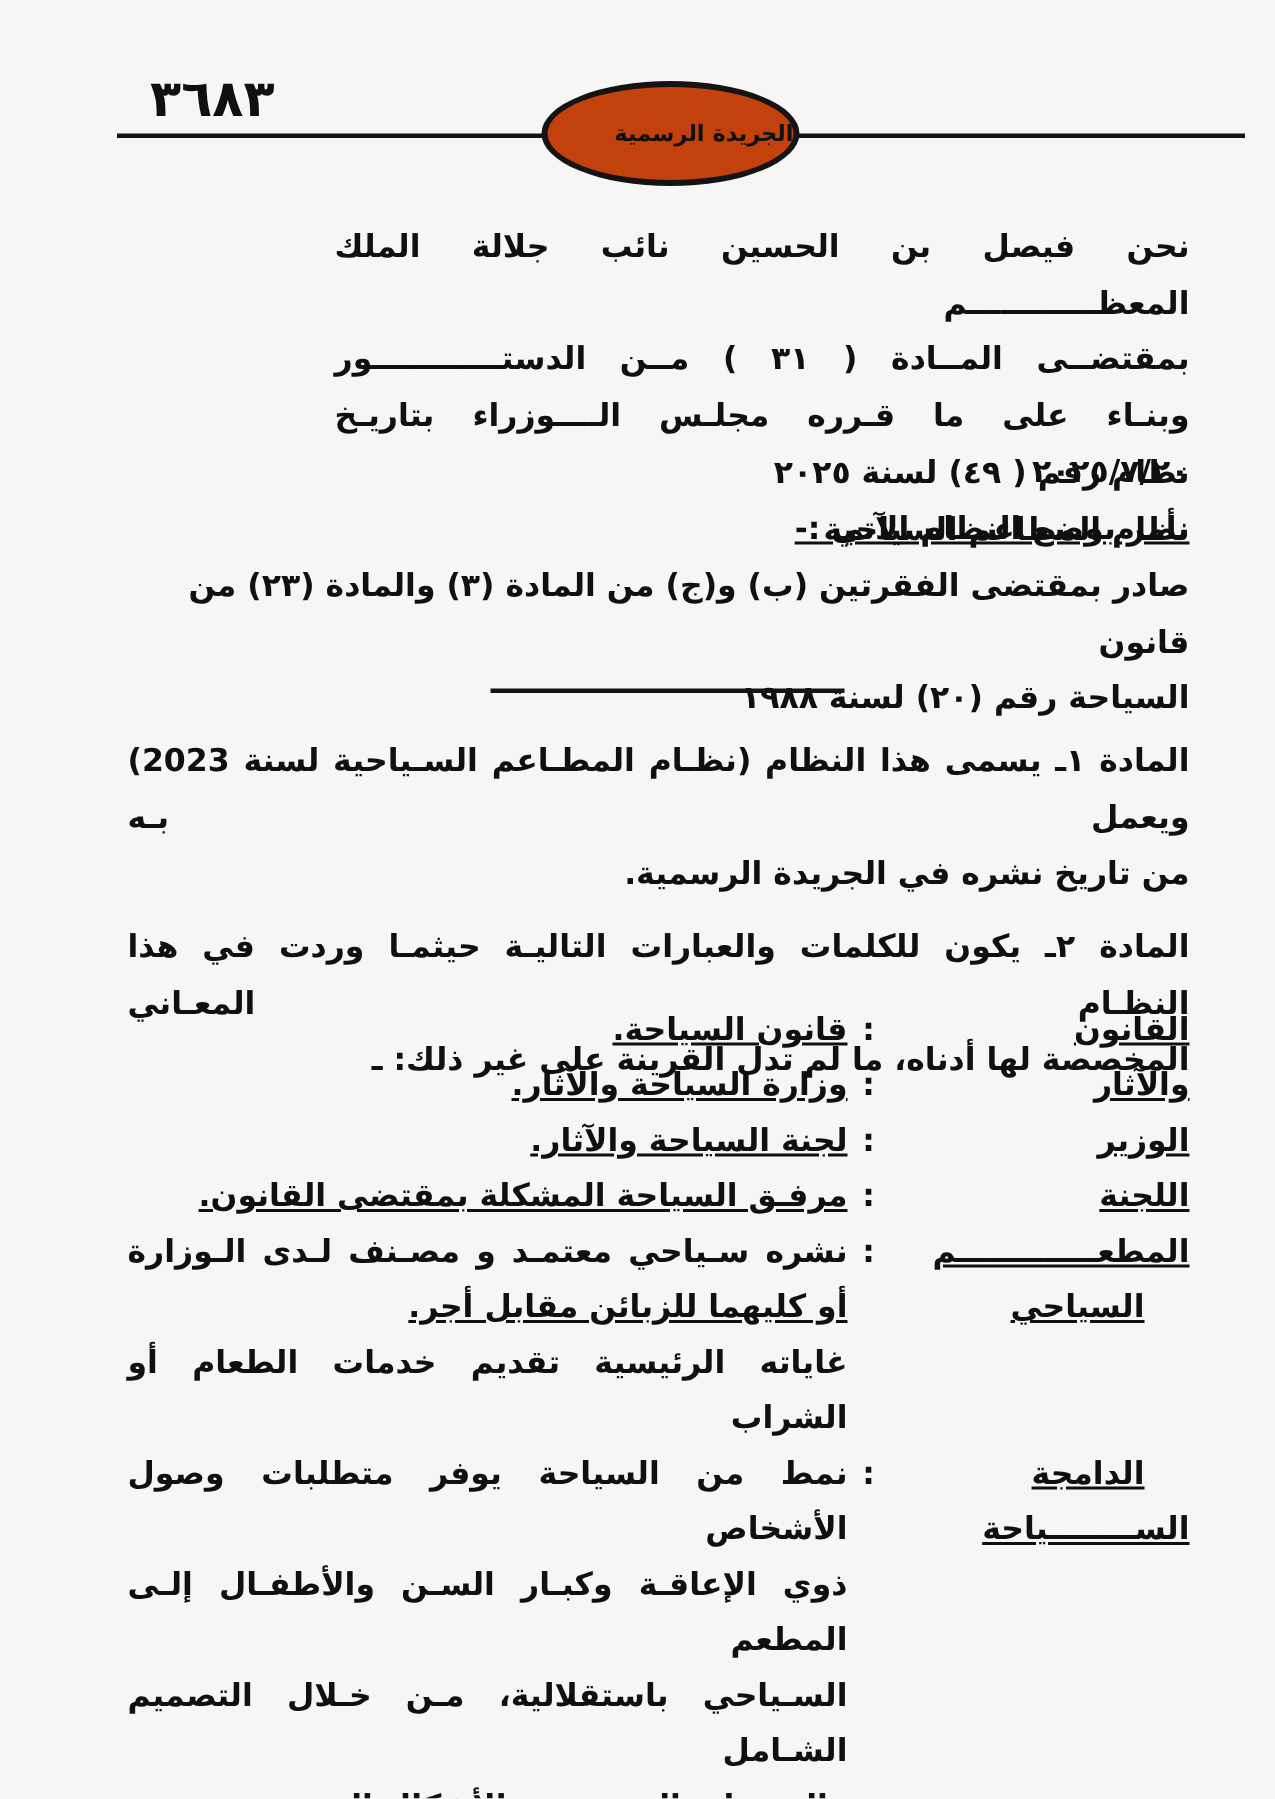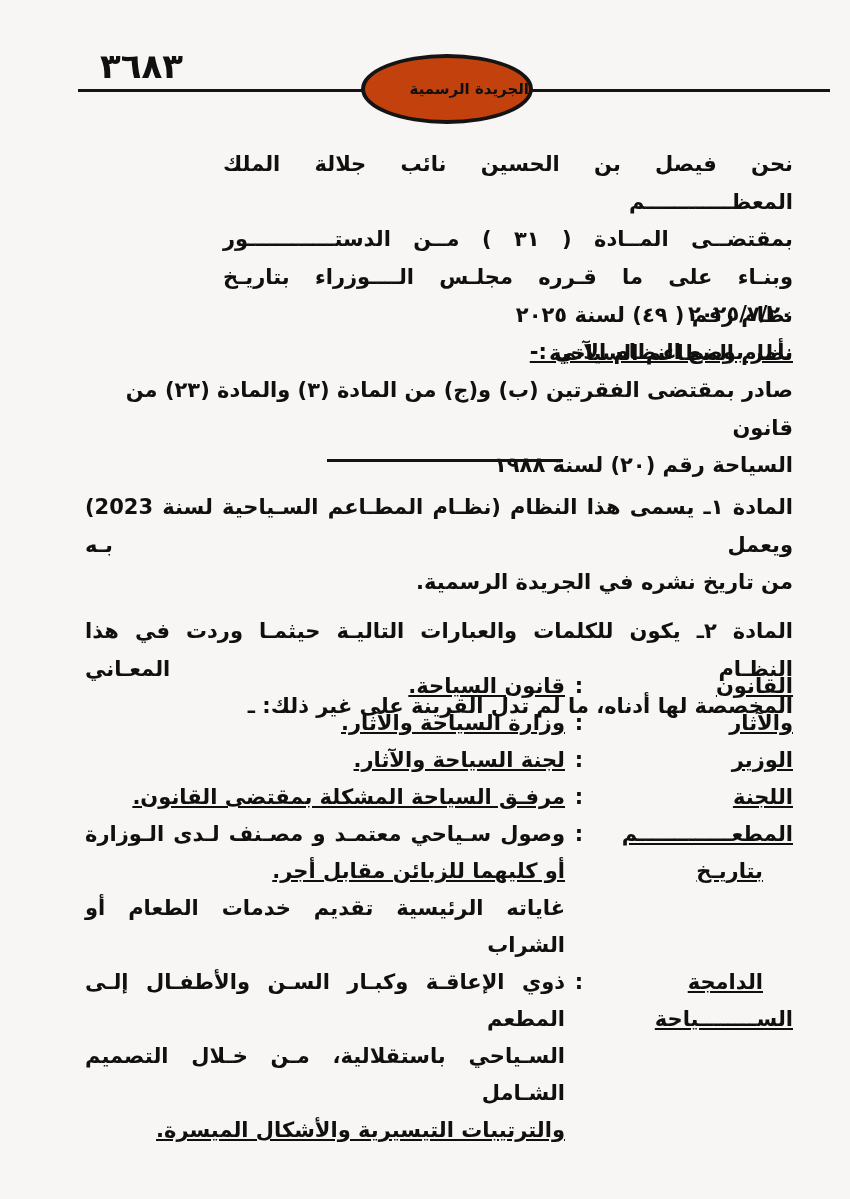--- a/index.html
+++ b/index.html
@@ -115,36 +115,37 @@
           <div class="ln r">اللجنة</div>
         </div>
         <div class="sep">:</div>
         <div class="def">
           <div class="ln r">مرفـق السياحة المشكلة بمقتضى القانون.</div>
         </div>
       </div>
       <div class="def-row">
         <div class="term">
           <div class="ln r">المطعـــــــــــــم</div>
-          <div class="ln r tind">بتاريـخ</div>
+          <div class="ln r tind">السياحي</div>
         </div>
         <div class="sep">:</div>
         <div class="def">
-          <div class="ln j">وصول سـياحي معتمـد و مصـنف لـدى الـوزارة</div>
+          <div class="ln j">نشره سـياحي معتمـد و مصـنف لـدى الـوزارة</div>
           <div class="ln r">أو كليهما للزبائن مقابل أجر.</div>
           <div class="ln j">غاياته الرئيسية تقديم خدمات الطعام أو الشراب</div>
         </div>
       </div>
       <div class="def-row">
         <div class="term">
           <div class="ln r tind">الدامجة</div>
           <div class="ln r">الســــــــياحة</div>
         </div>
         <div class="sep">:</div>
         <div class="def">
+          <div class="ln j">نمط من السياحة يوفر متطلبات وصول الأشخاص</div>
           <div class="ln j">ذوي الإعاقـة وكبـار السـن والأطفـال إلـى المطعم</div>
           <div class="ln j">السـياحي باستقلالية، مـن خـلال التصميم الشـامل</div>
           <div class="ln r">والترتيبات التيسيرية والأشكال الميسرة.</div>
         </div>
       </div>
     </section>
 
 </div>
 
 </body></html>

